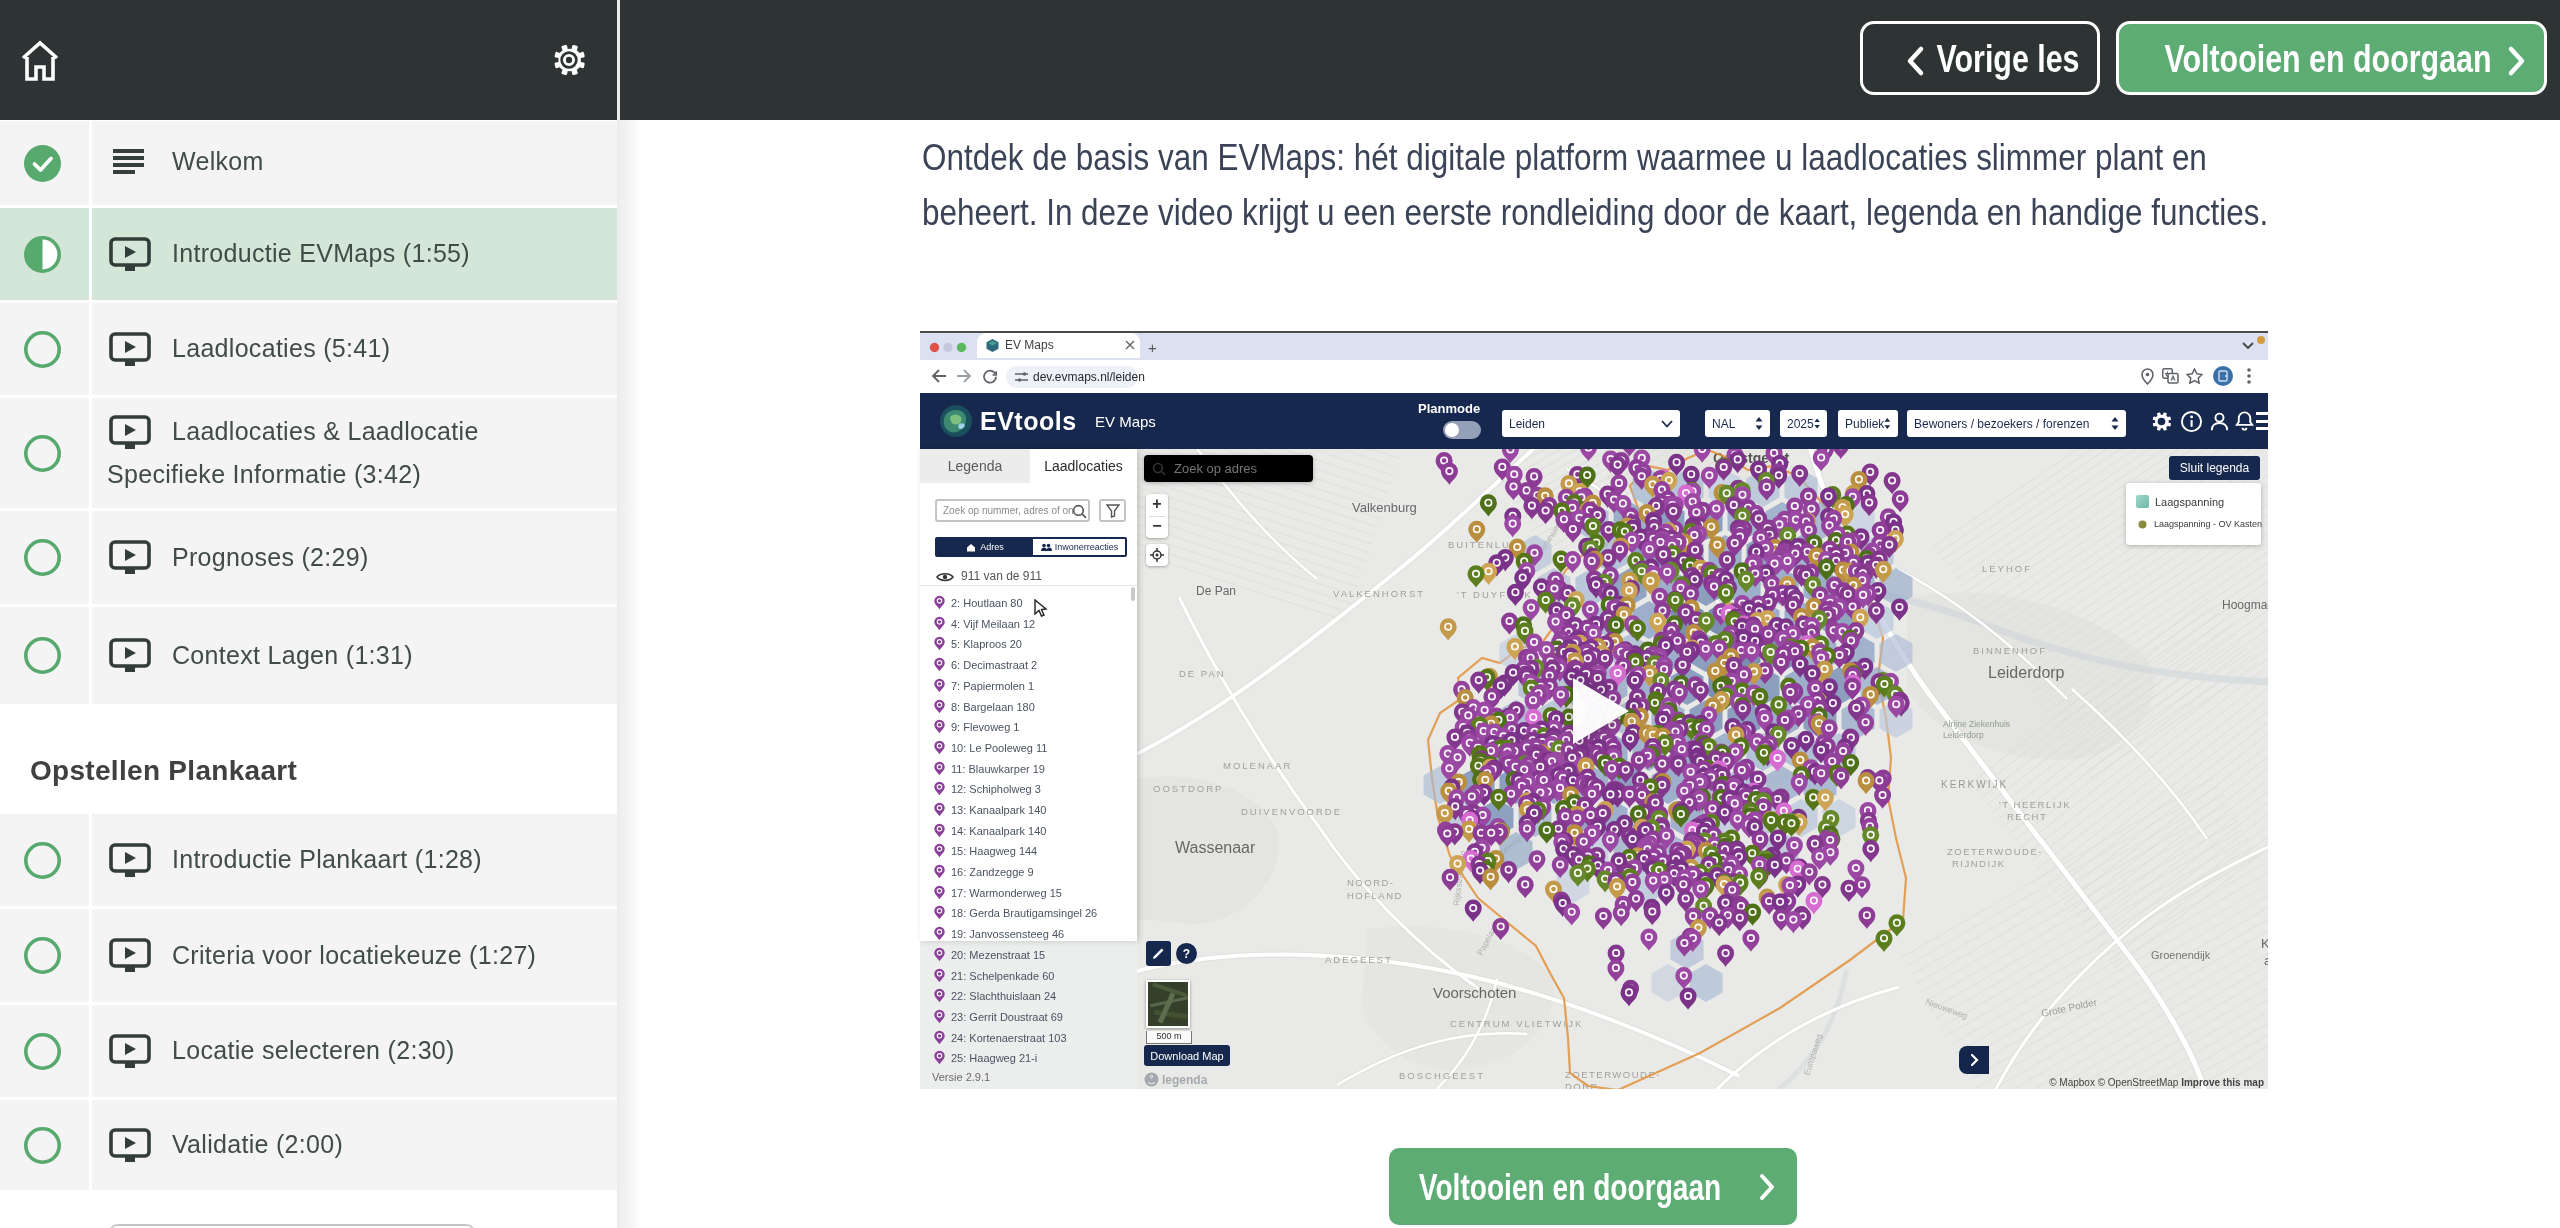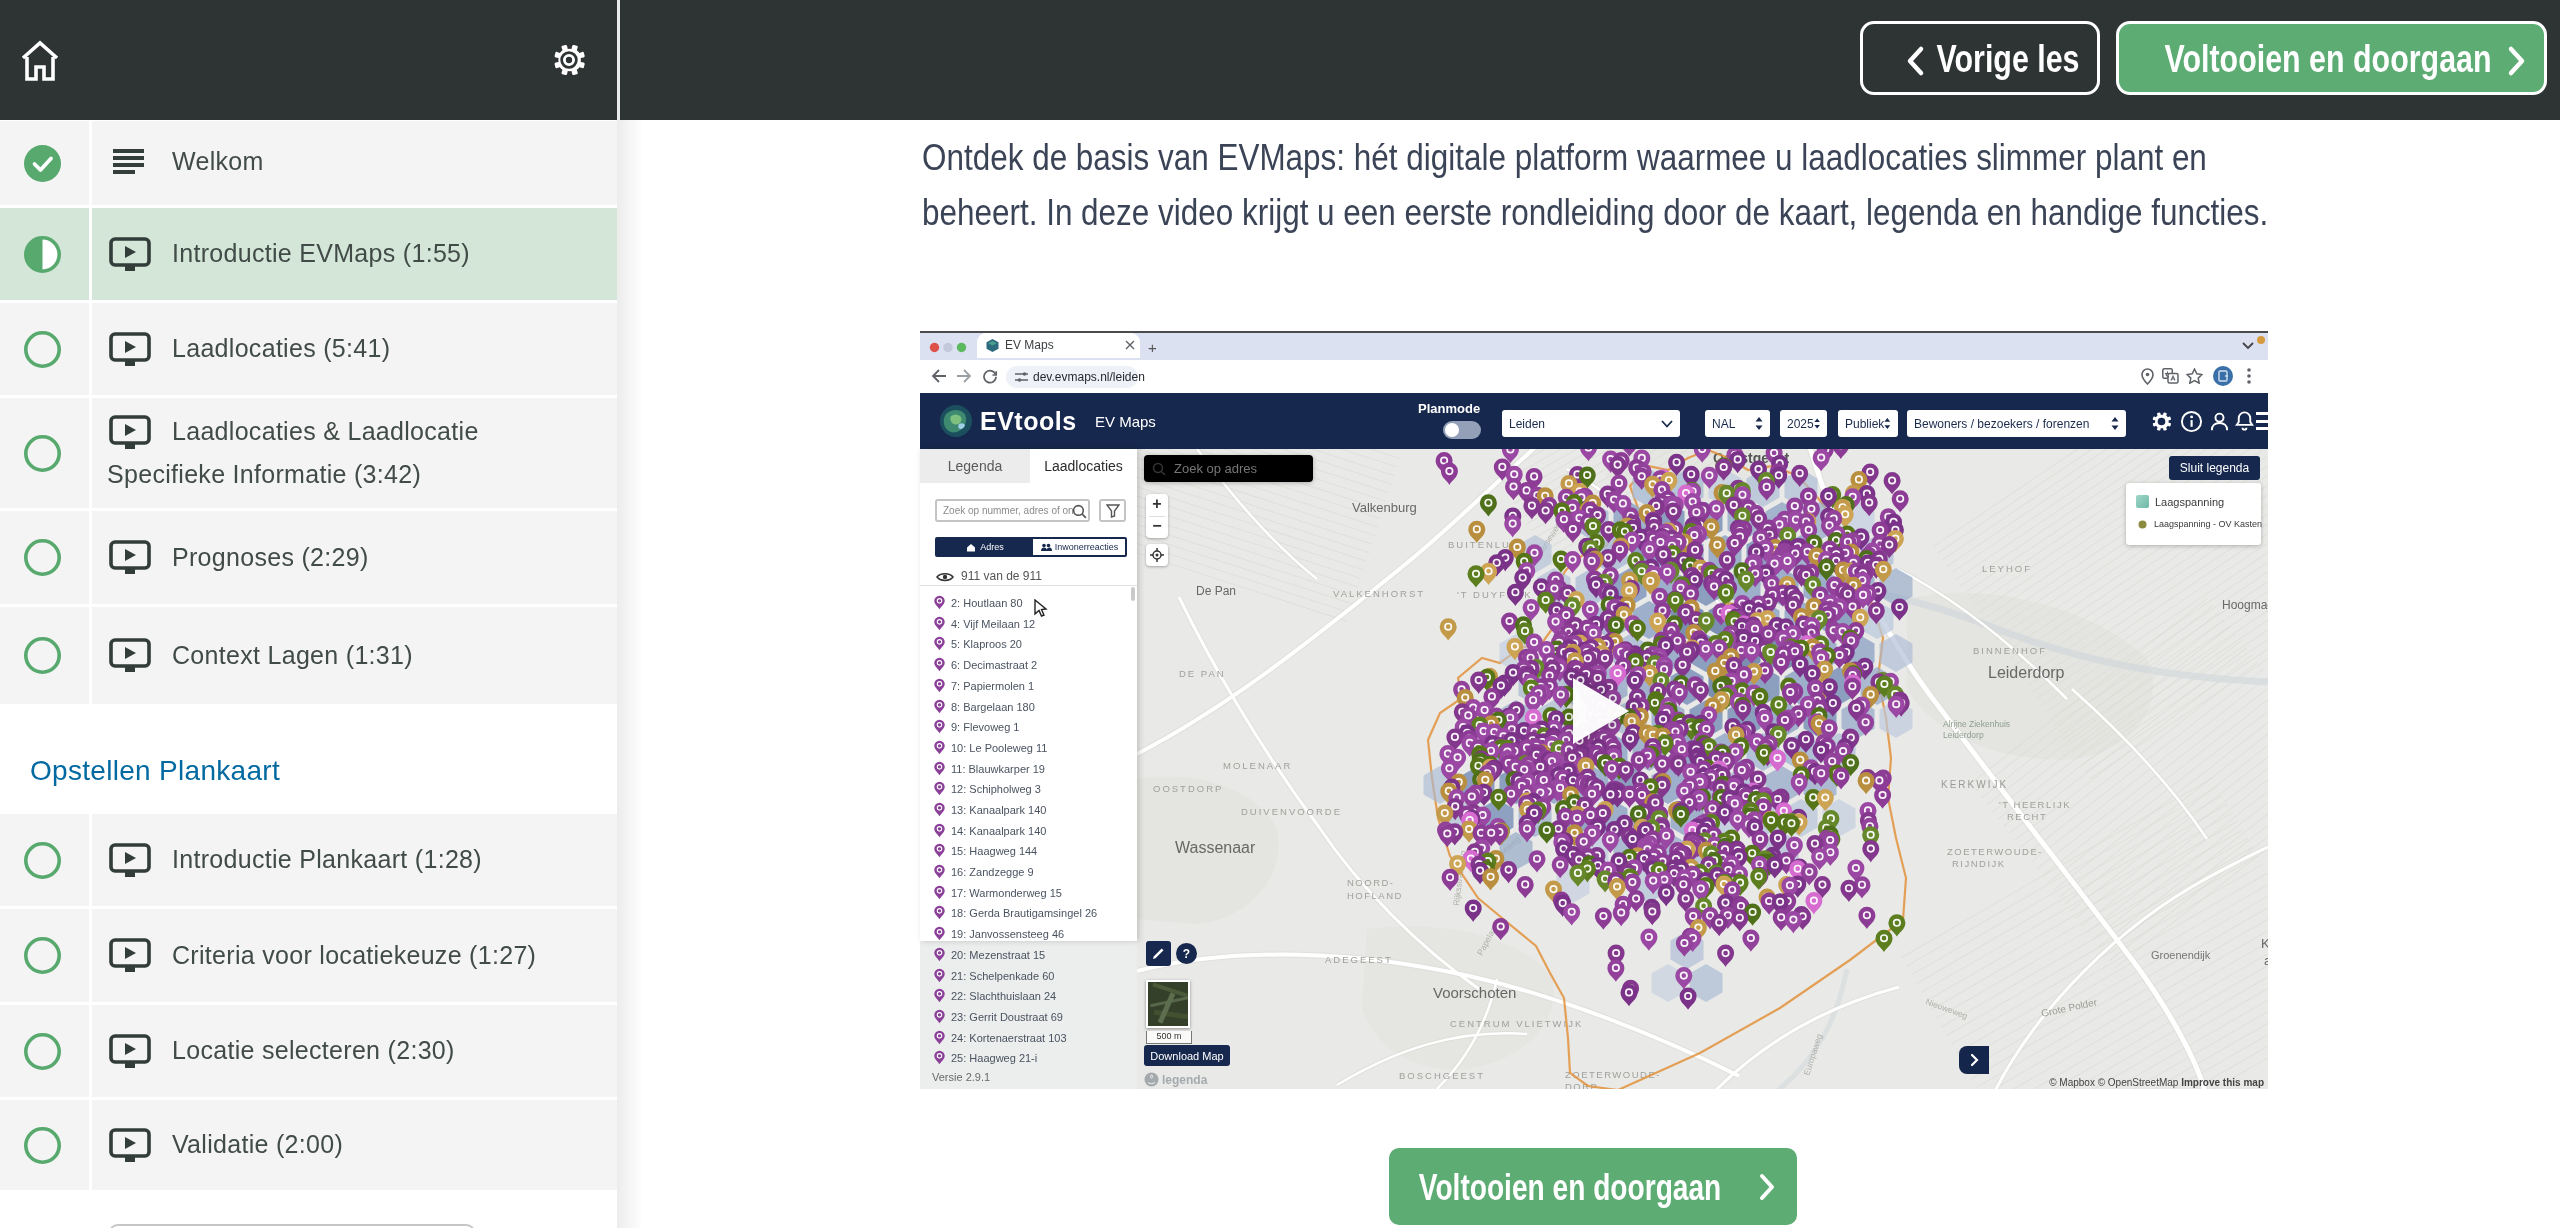--- a/index.html
+++ b/index.html
@@ -14,21 +14,21 @@
   color:#fff; font-weight:bold; font-size:38px; display:flex; align-items:center; justify-content:center;padding-left:40px; }
 .hbtn .tx { position:absolute; white-space:nowrap; }
 #btn-vorige { left:1860px; width:240px; background:transparent; }
 #btn-volt { left:2116px; width:431px; background:#5cac73; }
 .sb-row { position:absolute; left:0; width:617px; background:#f4f4f4; }
 .sb-row.hl { background:#d4e6d7; }
 .sb-sep { position:absolute; left:89px; width:3px; background:rgba(255,255,255,.95); }
 .sb-text { position:absolute; left:172px; font-size:25px; color:#414b48; letter-spacing:.3px; }
 .sb-circ { position:absolute; left:24px; width:37px; height:37px; }
 .sb-vid { position:absolute; left:109px; width:42px; height:34px; }
-#opstellen { position:absolute; left:30px; top:755px; font-size:28px; font-weight:normal; color:#0369a1; letter-spacing:.3px; }
+#opstellen { position:absolute; left:30px; top:755px; font-size:28px; font-weight:bold; color:#404040; letter-spacing:.3px; }
 #bottomcard { position:absolute; left:108px; top:1224px; width:368px; height:30px;
   background:#fff; border:2px solid #c6c6c6; border-radius:10px 10px 0 0; }
 #para { position:absolute; left:922px; top:130px; width:1600px; font-size:37px; line-height:55px; color:#3b4457; transform:scaleX(.85); transform-origin:0 0; }
 #bigbtn { position:absolute; left:1389px; top:1148px; width:408px; height:77px; background:#5cac73;
   border-radius:10px; color:#fff; font-size:37px; font-weight:bold;
   display:flex; align-items:center; justify-content:center; }
 
 #video { position:absolute; left:920px; top:331px; width:1348px; height:758px; background:#eceded; }
 #vtop { position:absolute; left:0; top:0; width:1348px; height:2px; background:#4b4b4b; }
 #tabbar { position:absolute; left:0; top:2px; width:1348px; height:27px; background:#dce1f2; }

